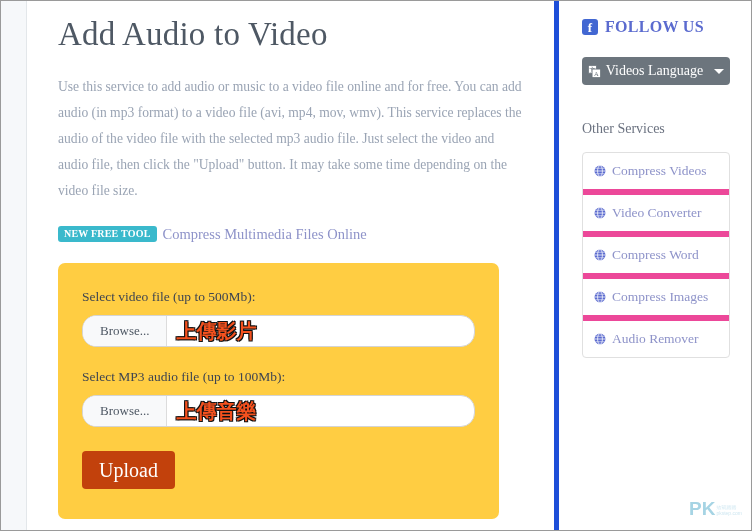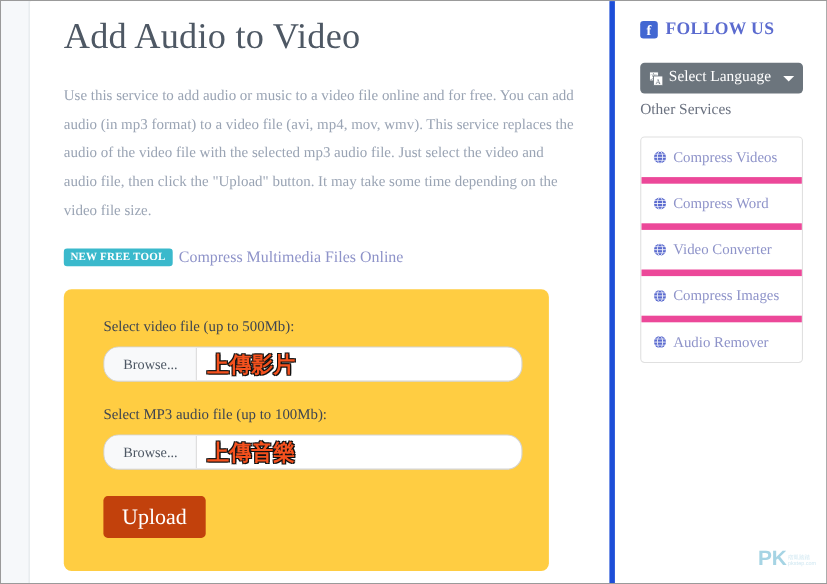--- a/index.html
+++ b/index.html
@@ -97,21 +97,21 @@
     font-size: 14.5px;
     text-decoration: none;
     white-space: nowrap;
   }
 
   
   #upload-card {
     margin-top: 20px;
     background: #ffcd42;
     border-radius: 7px;
-    padding: 26px 24px 30px 36px;
+    padding: 26px 24px 30px 24px;
     width: 441px;
     box-sizing: border-box;
   }
   .field-label {
     font-size: 13.5px;
     color: #3f4550;
     margin: 0 0 10px 0;
     line-height: 1.2;
   }
   .file-input {
@@ -222,21 +222,21 @@
     width: 0;
     height: 0;
     border-left: 5px solid transparent;
     border-right: 5px solid transparent;
     border-top: 5px solid #ffffff;
     margin-left: 6px;
     flex: 0 0 auto;
   }
 
   #other-services-heading {
-    margin-top: 8px;
+    margin-top: 36px;
     font-size: 14px;
     color: #6b7280;
   }
 
   #services-list {
     margin-top: 15px;
     border: 1px solid #e0e0e0;
     border-radius: 4px;
     overflow: hidden;
     background: #ffffff;
@@ -331,21 +331,21 @@
       <span id="follow-us-label">FOLLOW US</span>
     </div>
 
     <button id="select-language-btn" type="button">
       <svg id="translate-icon" viewBox="0 0 16 16">
         <rect x="0.5" y="0.5" width="10" height="10" fill="#ffffff" stroke="#6c757d" stroke-width="1"></rect>
         <text x="5.5" y="8.6" font-size="8" font-family="'Liberation Serif', serif" fill="#6c757d" text-anchor="middle">文</text>
         <rect x="5" y="5" width="10.5" height="10.5" fill="#ffffff" stroke="#6c757d" stroke-width="1"></rect>
         <text x="10.2" y="13.6" font-size="8" font-family="'Liberation Serif', serif" fill="#6c757d" text-anchor="middle">A</text>
       </svg>
-      <span>Select Language</span>
+      <span>Videos Language</span>
       <span id="caret-down-icon"></span>
     </button>
 
     <div id="other-services-heading">Other Services</div>
 
     <div id="services-list">
 
       <div class="service-item">
         <svg class="globe-icon" viewBox="0 0 16 16">
           <circle cx="8" cy="8" r="7.3" fill="#5b6bcf"></circle>
@@ -358,32 +358,32 @@
       </div>
 
       <div class="service-item">
         <svg class="globe-icon" viewBox="0 0 16 16">
           <circle cx="8" cy="8" r="7.3" fill="#5b6bcf"></circle>
           <ellipse cx="8" cy="8" rx="3.2" ry="7.3" fill="none" stroke="#ffffff" stroke-width="1"></ellipse>
           <line x1="0.8" y1="8" x2="15.2" y2="8" stroke="#ffffff" stroke-width="1"></line>
           <line x1="1.8" y1="4.3" x2="14.2" y2="4.3" stroke="#ffffff" stroke-width="0.8"></line>
           <line x1="1.8" y1="11.7" x2="14.2" y2="11.7" stroke="#ffffff" stroke-width="0.8"></line>
         </svg>
-        <span>Compress Word</span>
+        <span>Video Converter</span>
       </div>
 
       <div class="service-item">
         <svg class="globe-icon" viewBox="0 0 16 16">
           <circle cx="8" cy="8" r="7.3" fill="#5b6bcf"></circle>
           <ellipse cx="8" cy="8" rx="3.2" ry="7.3" fill="none" stroke="#ffffff" stroke-width="1"></ellipse>
           <line x1="0.8" y1="8" x2="15.2" y2="8" stroke="#ffffff" stroke-width="1"></line>
           <line x1="1.8" y1="4.3" x2="14.2" y2="4.3" stroke="#ffffff" stroke-width="0.8"></line>
           <line x1="1.8" y1="11.7" x2="14.2" y2="11.7" stroke="#ffffff" stroke-width="0.8"></line>
         </svg>
-        <span>Video Converter</span>
+        <span>Compress Word</span>
       </div>
 
       <div class="service-item">
         <svg class="globe-icon" viewBox="0 0 16 16">
           <circle cx="8" cy="8" r="7.3" fill="#5b6bcf"></circle>
           <ellipse cx="8" cy="8" rx="3.2" ry="7.3" fill="none" stroke="#ffffff" stroke-width="1"></ellipse>
           <line x1="0.8" y1="8" x2="15.2" y2="8" stroke="#ffffff" stroke-width="1"></line>
           <line x1="1.8" y1="4.3" x2="14.2" y2="4.3" stroke="#ffffff" stroke-width="0.8"></line>
           <line x1="1.8" y1="11.7" x2="14.2" y2="11.7" stroke="#ffffff" stroke-width="0.8"></line>
         </svg>

